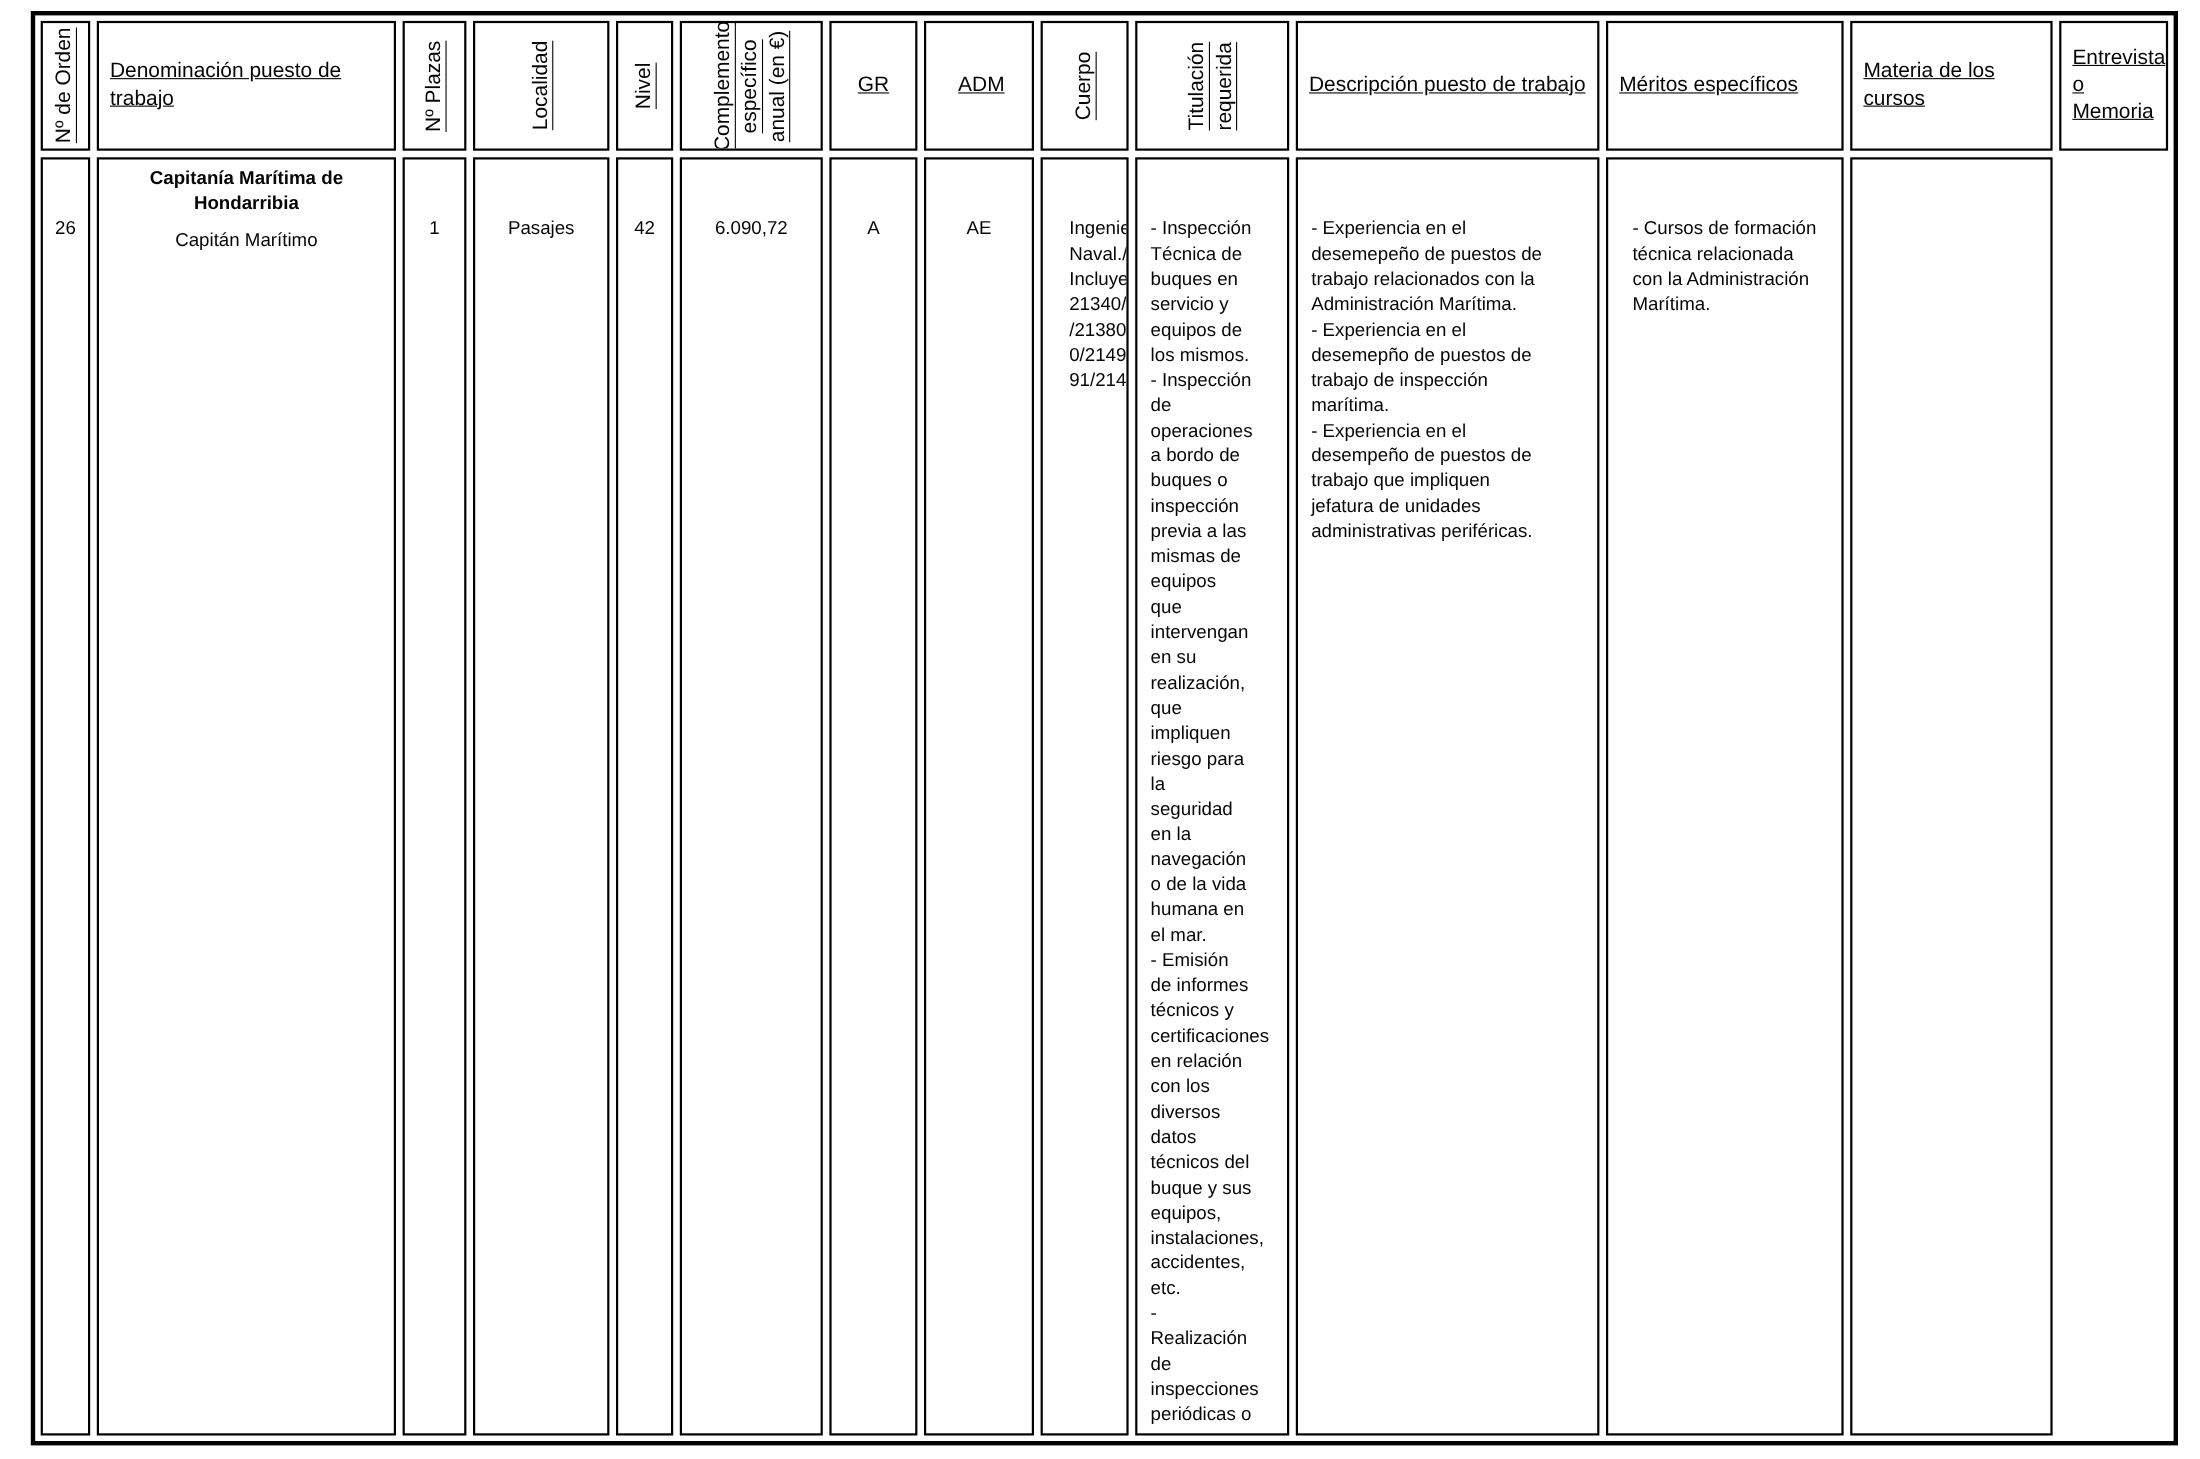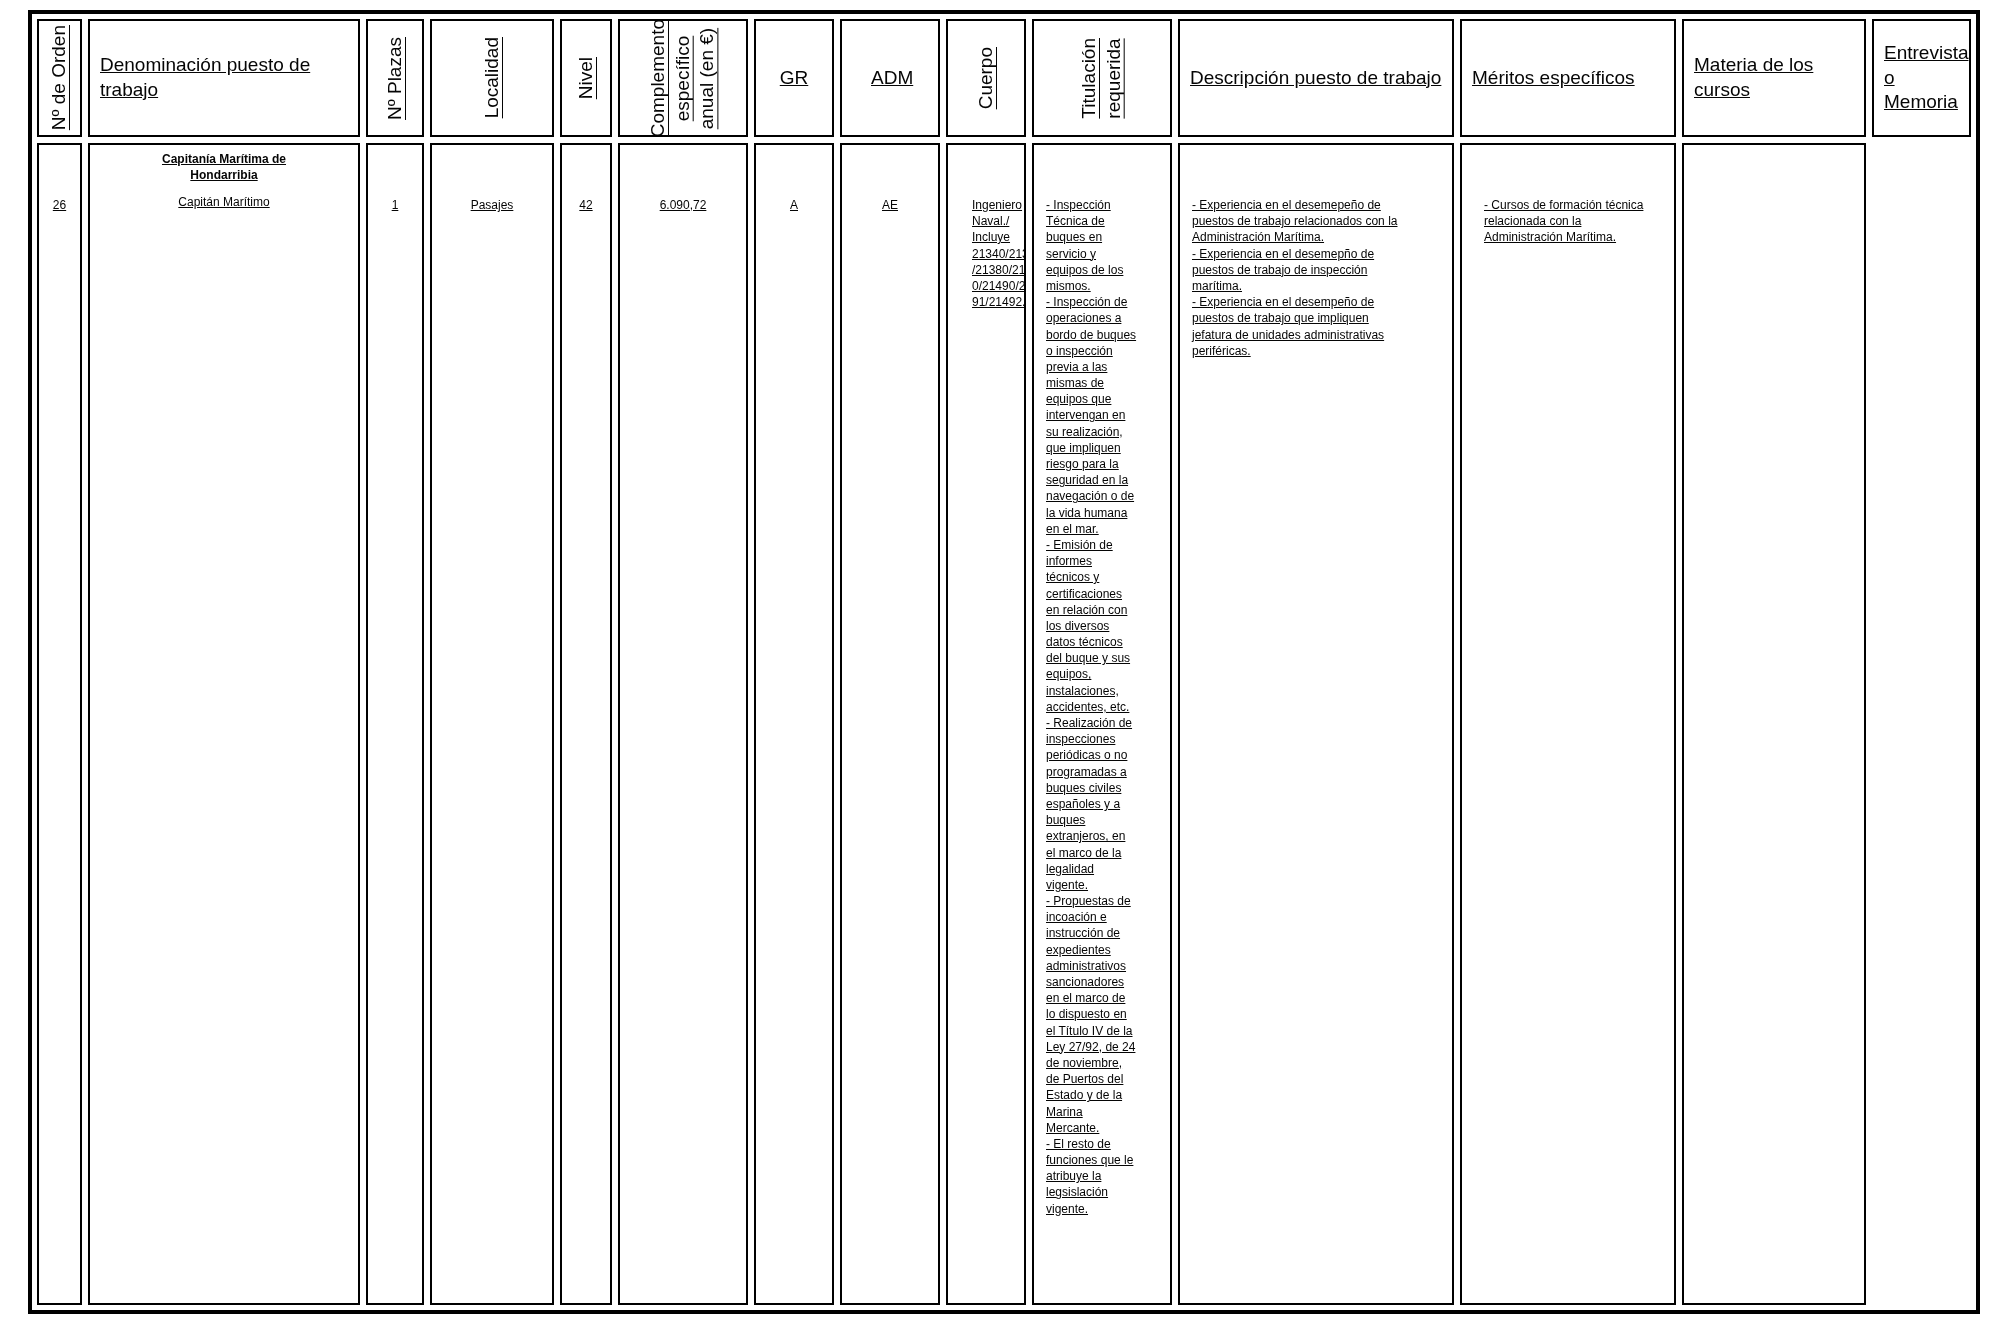--- a/index.html
+++ b/index.html
@@ -38,21 +38,21 @@
   }
   .head.left { justify-content:flex-start; padding-left:10px; padding-right:8px; }
   .head.padleft18 { justify-content:flex-start; padding-left:29px; }
   .vert {
     writing-mode:vertical-rl;
     transform:rotate(180deg);
     text-align:center;
   }
   .pre { white-space:pre-line; }
   
-  .body { font-size:12px; line-height:1.35;text-decoration:underline; }
+  .body { font-size:17px; line-height:1.35; }
   .val { text-align:center; padding-top:52px; }
   .denom { text-align:center; padding-top:6px; }
   .grupo { font-weight:bold; white-space:pre-line; }
   .puesto { margin-top:11px; }
   .titul { padding:52px 18px 10px 24px; white-space:pre-line; }
   .desc  { padding:52px 32px 10px 12px; white-space:pre-line; }
   .merit { padding:52px 46px 10px 12px; white-space:pre-line; }
   .mater { padding:52px 20px 10px 22px; white-space:pre-line; }
 </style>
 </head>

